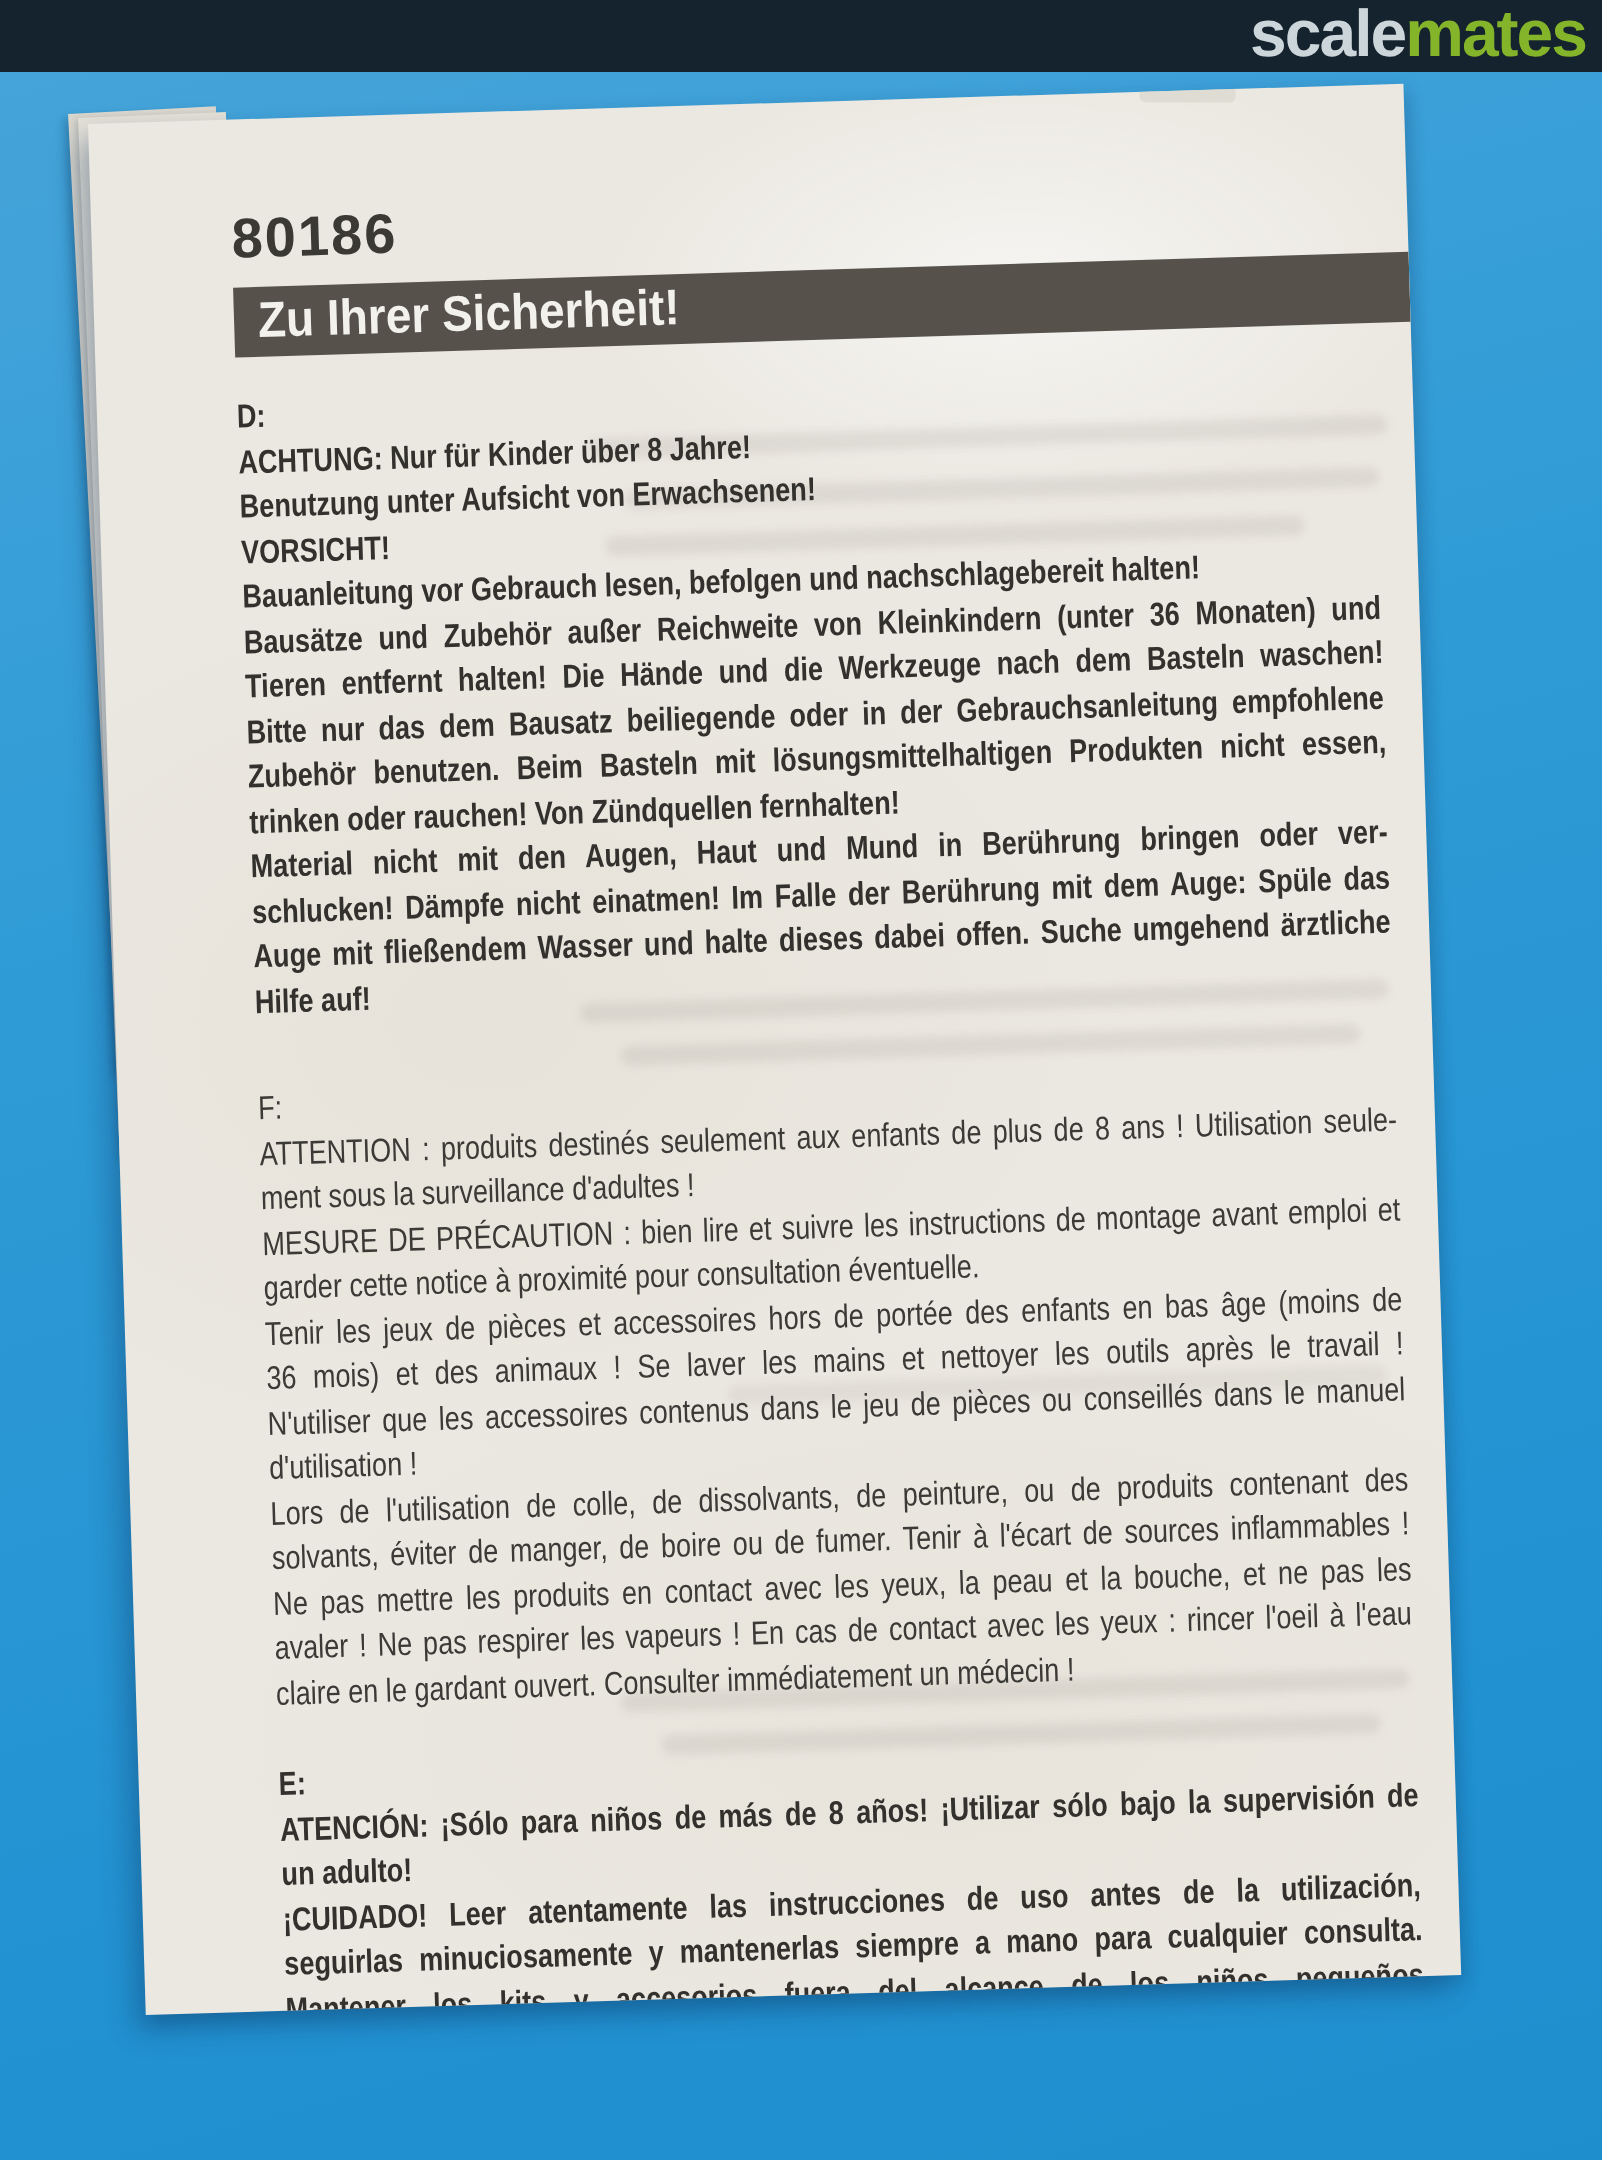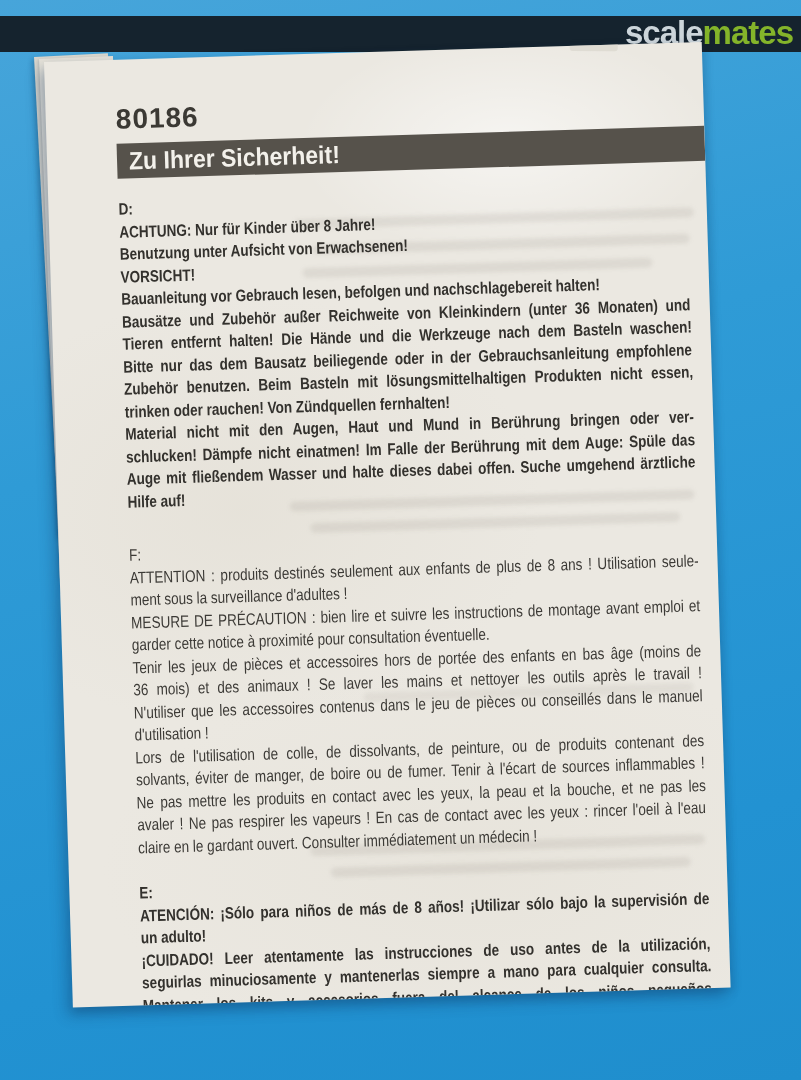--- a/index.html
+++ b/index.html
@@ -6,21 +6,21 @@
   body{
     width:801px;height:1080px;overflow:hidden;position:relative;
     font-family:"Liberation Sans","DejaVu Sans",sans-serif;
   }
   .bg{
     position:absolute;inset:0;
     background:linear-gradient(165deg,#47a5da 0%,#2f9bd6 38%,#2292d2 78%,#1f8ecd 100%);
   }
   
   .site-bar{
-    position:absolute;left:0;top:16px;width:801px;height:36px;
+    position:absolute;left:0;top:0;width:801px;height:36px;
     background:#15232e;
   }
   .logo{
     position:absolute;right:8px;top:-2px;
     font-size:33px;font-weight:bold;letter-spacing:-1px;line-height:38px;
     white-space:nowrap;
   }
   .logo .l1{color:#ccd5da;}
   .logo .l2{color:#84b42a;}
   

